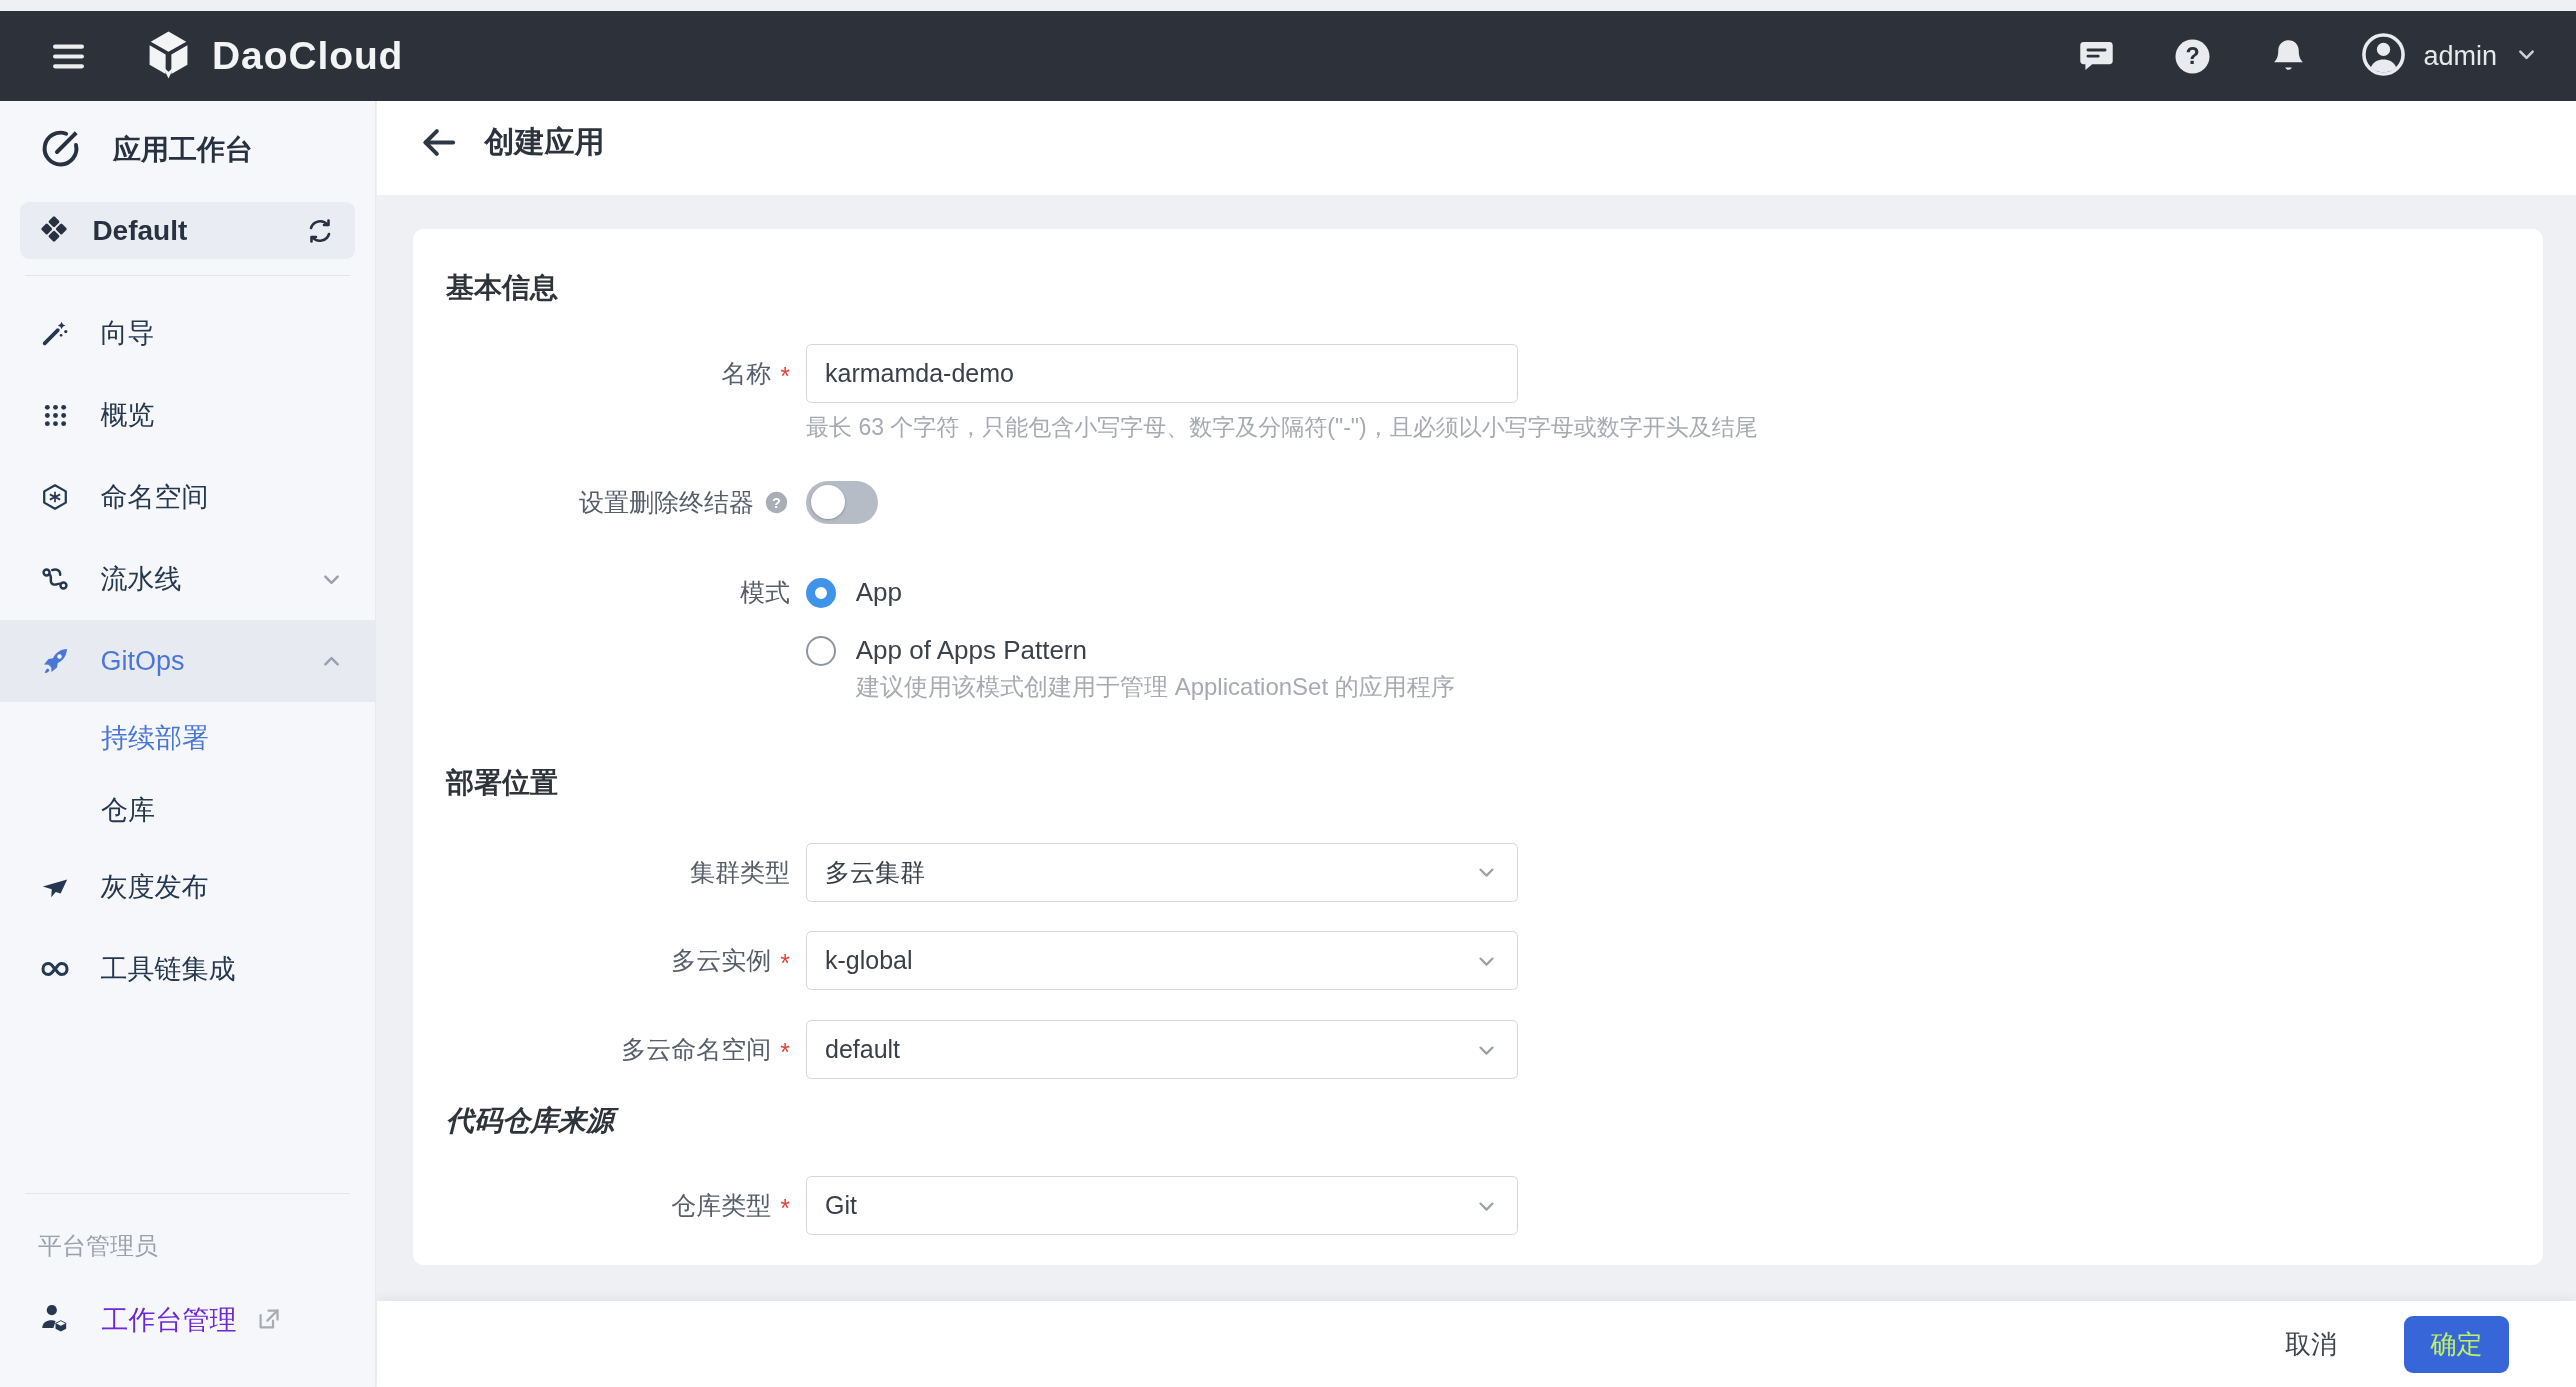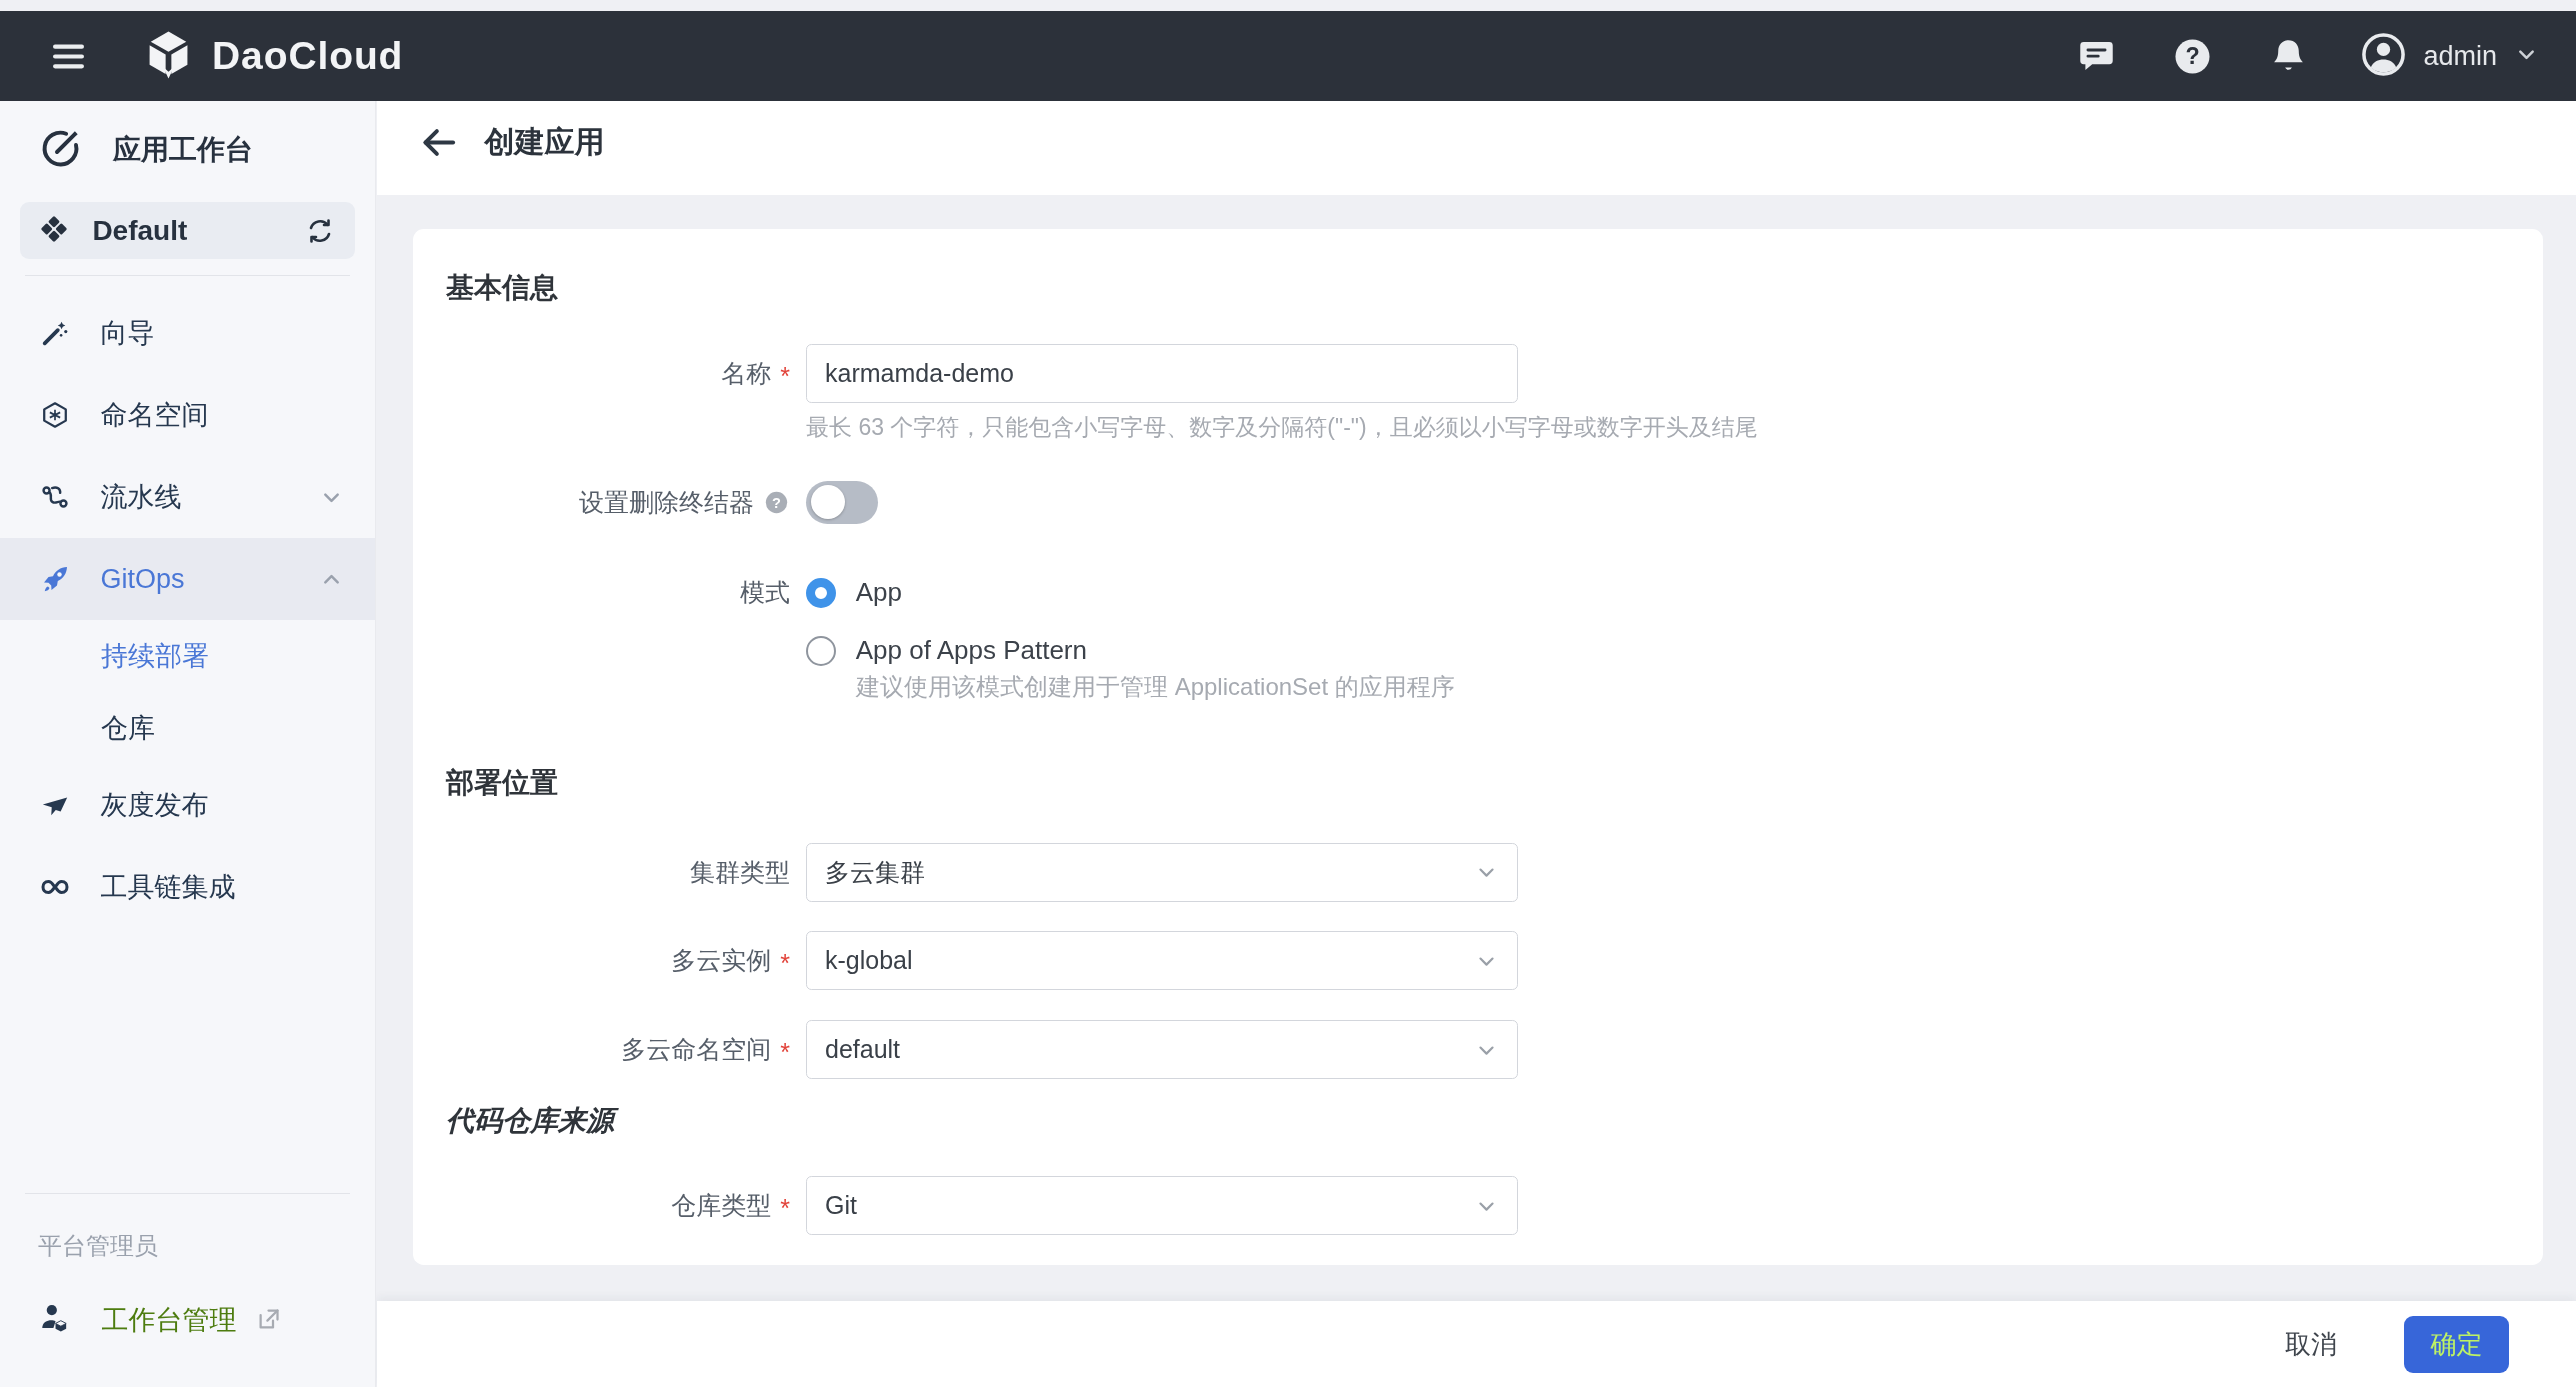--- a/index.html
+++ b/index.html
@@ -36,21 +36,21 @@
   .nav-item .chev { margin-left:auto; margin-right:30px; display:flex; }
   .nav-item.active-parent { background:#e8eaf1; }
   .nav-item.active-parent .nlabel { color:#4a77d6; }
   .nav-sub { height:72px; padding-left:101px; font-size:27px; color:#26384f; display:flex;
              align-items:center; cursor:pointer; font-weight:500; }
   .nav-sub.active { color:#4a77d6; }
   .side-bottom { position:absolute; left:0; right:0; bottom:0; }
   .side-bottom .side-divider { margin:0 25px 0 25px; }
   .side-section-label { font-size:24px; color:#9aa1ad; padding:36px 0 0 38px; }
   .manage-row { display:flex; align-items:center; padding:39px 0 50px 38px; cursor:pointer; }
-  .manage-label { font-size:27px; font-weight:500; color:#4d7c0f; margin-left:29.5px; }
+  .manage-label { font-size:27px; font-weight:500; color:#6d28d9; margin-left:29.5px; }
   .manage-ext { margin-left:18px; display:flex; }
 
   
   .main { position:absolute; top:90px; left:377px; width:2199px; height:1298px; }
   .page-header { height:105px; background:#ffffff; display:flex; align-items:center; padding-left:36px; }
   .back-btn { width:50px; height:50px; display:flex; align-items:center; justify-content:center; cursor:pointer; }
   .page-title { font-size:30px; font-weight:bold; color:#2c333c; margin-left:21.5px; }
   .content { position:absolute; top:105px; left:0; right:0; bottom:87px; background:#eff0f4; overflow:hidden; }
   .card { position:absolute; left:36px; top:34px; width:2130px; height:1036px; background:#ffffff;
           border-radius:10.7px; padding:43px 0 0 33px; }
@@ -192,20 +192,36 @@
           <path d="M5 27L19 13" stroke="#26384f" stroke-width="4" stroke-linecap="round"></path>
           <path d="M23 4l1.3 2.7L27 8l-2.7 1.3L23 12l-1.3-2.7L19 8l2.7-1.3z" fill="#26384f"></path>
           <circle cx="27.5" cy="14.5" r="1.7" fill="#26384f"></circle>
           <circle cx="22.5" cy="18.5" r="1.4" fill="#26384f"></circle>
         </svg>
       </span>
       <span class="nlabel">向导</span>
     </li>
     <li class="nav-item">
       <span class="nicon">
+        <svg width="29" height="29" viewBox="0 0 32 32" fill="#26384f">
+          <circle cx="7" cy="7" r="2.7"></circle>
+            <circle cx="16" cy="7" r="2.7"></circle>
+            <circle cx="25" cy="7" r="2.7"></circle>
+          <circle cx="7" cy="16" r="2.7"></circle>
+            <circle cx="16" cy="16" r="2.7"></circle>
+            <circle cx="25" cy="16" r="2.7"></circle>
+          <circle cx="7" cy="25" r="2.7"></circle>
+            <circle cx="16" cy="25" r="2.7"></circle>
+            <circle cx="25" cy="25" r="2.7"></circle>
+        </svg>
+      </span>
+      <span class="nlabel">概览</span>
+    </li>
+    <li class="nav-item">
+      <span class="nicon">
         <svg width="30" height="30" viewBox="0 0 32 32" fill="none" stroke="#26384f" stroke-width="2.4" stroke-linejoin="round">
           <polygon points="16,3.5 27.5,10 27.5,22 16,28.5 4.5,22 4.5,10"></polygon>
           <path d="M16 10.5v11M10.5 13.2l11 5.6M21.5 13.2l-11 5.6" stroke-width="1.8"></path>
         </svg>
       </span>
       <span class="nlabel">命名空间</span>
     </li>
     <li class="nav-item">
       <span class="nicon">
         <svg width="30" height="30" viewBox="0 0 32 32" fill="none" stroke="#26384f" stroke-width="2.6" stroke-linecap="round">

